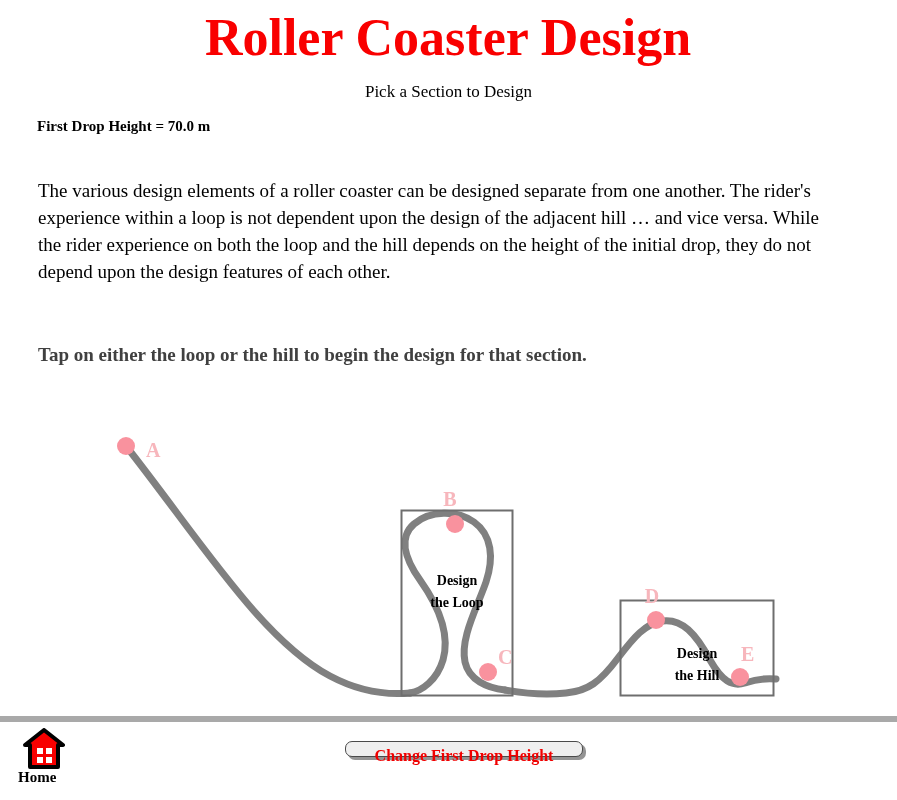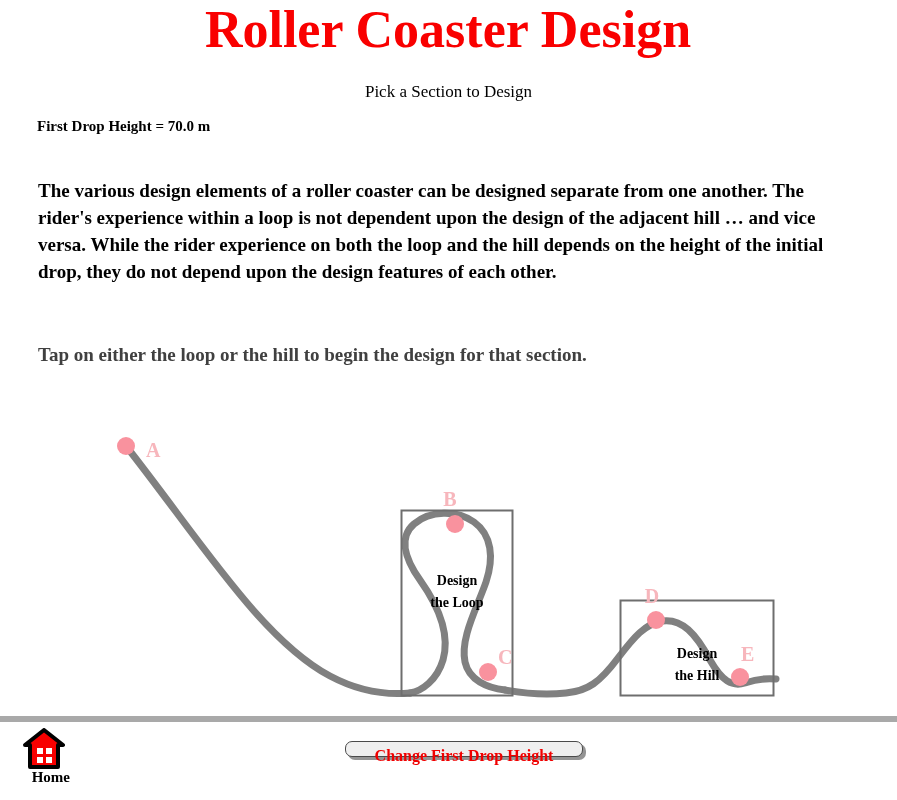--- a/index.html
+++ b/index.html
@@ -13,21 +13,21 @@
     height: 800px;
     position: relative;
     overflow: hidden;
     font-family: "Liberation Serif", "DejaVu Serif", serif;
     color: #000000;
   }
 
   
   #page-title {
     position: absolute;
-    top: 0;
+    top: 8px;
     left: 0;
     width: 896px;
     text-align: center;
     font-size: 52px;
     font-weight: bold;
     color: #f90000;
     letter-spacing: 0px;
     line-height: 1.15;
   }
   #subtitle {
@@ -50,21 +50,21 @@
     white-space: nowrap;
   }
 
   
   #description-block {
     position: absolute;
     top: 177px;
     left: 38px;
     width: 805px;
     font-size: 19px;
-    font-weight: bold;
+    font-weight: normal;
     line-height: 27px;
     color: #000000;
   }
   #instruction-line {
     position: absolute;
     top: 341px;
     left: 38px;
     width: 805px;
     font-size: 19px;
     font-weight: bold;
@@ -103,21 +103,21 @@
     top: 716px;
     width: 897px;
     height: 6px;
     background: #a9a9a9;
   }
   #home-button {
     position: absolute;
     left: 18px;
     top: 728px;
     width: 52px;
-    text-align: right;
+    text-align: left;
     cursor: pointer;
   }
   #home-button .home-glyph {
     display: block;
     margin: 0 auto;
     width: 44px;
     height: 42px;
   }
   #home-button .home-label {
     display: block;

